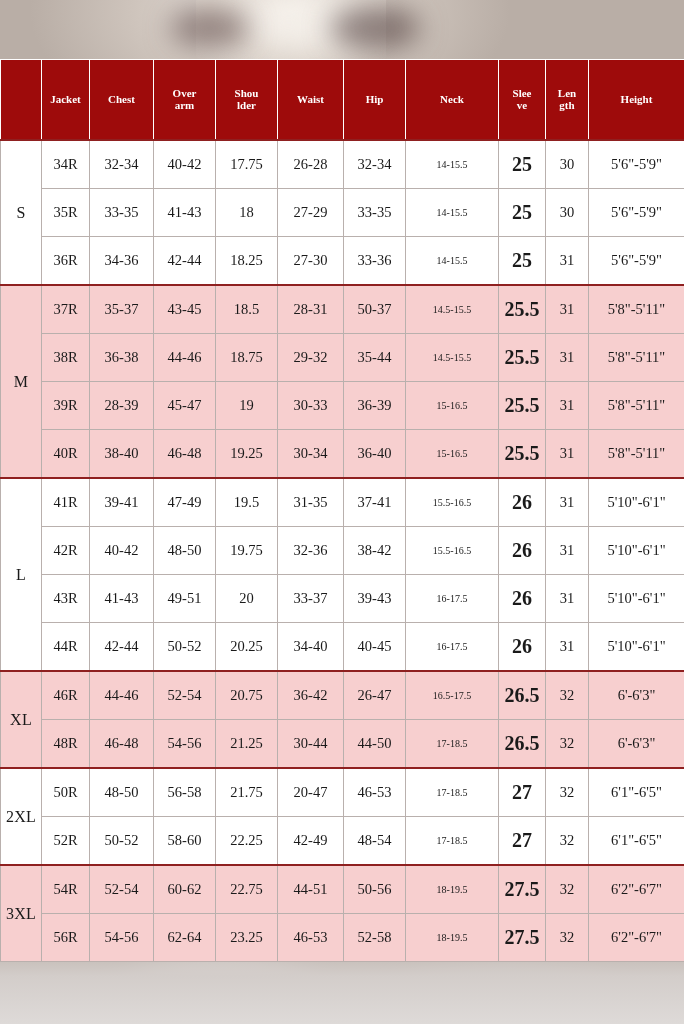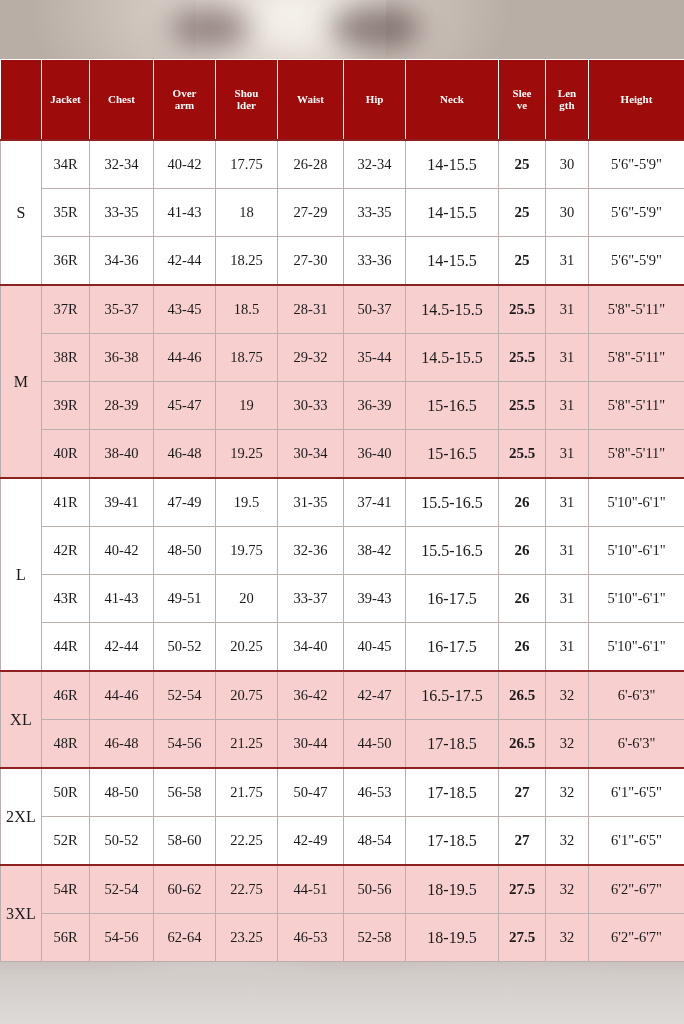--- a/index.html
+++ b/index.html
@@ -107,23 +107,23 @@
   tbody td.size-cell {
     font-size: 16px;
     font-weight: normal;
     letter-spacing: .3px;
   }
   tbody tr.pink td {
     background: #f7cfcf;
   }
   tbody td.bold {
     font-weight: bold;
-    font-size: 15px;
-  }
-  tbody td.neck-cell { font-size: 16px; }
+    font-size: 20px;
+  }
+  tbody td.neck-cell { font-size: 10px; }
   tbody td.height-cell { font-size: 14.5px; }
 
   
   tbody tr.group-start td {
     border-top: 2px solid #8f2020;
   }
   tbody td.size-cell {
     border-left: 1px solid #b9b0ad;
   }
 </style>
@@ -304,21 +304,21 @@
           <td>31</td>
           <td class="height-cell">5'10"-6'1"</td>
         </tr>
         <tr class="pink group-start">
           <td class="size-cell" rowspan="2">XL</td>
           <td>46R</td>
           <td>44-46</td>
           <td>52-54</td>
           <td>20.75</td>
           <td>36-42</td>
-          <td>42-47</td>
+          <td>26-47</td>
           <td class="neck-cell">16.5-17.5</td>
           <td class="bold">26.5</td>
           <td>32</td>
           <td class="height-cell">6'-6'3"</td>
         </tr>
         <tr class="pink">
           <td>48R</td>
           <td>46-48</td>
           <td>54-56</td>
           <td>21.25</td>
@@ -328,21 +328,21 @@
           <td class="bold">26.5</td>
           <td>32</td>
           <td class="height-cell">6'-6'3"</td>
         </tr>
         <tr class="group-start">
           <td class="size-cell" rowspan="2">2XL</td>
           <td>50R</td>
           <td>48-50</td>
           <td>56-58</td>
           <td>21.75</td>
-          <td>50-47</td>
+          <td>20-47</td>
           <td>46-53</td>
           <td class="neck-cell">17-18.5</td>
           <td class="bold">27</td>
           <td>32</td>
           <td class="height-cell">6'1"-6'5"</td>
         </tr>
         <tr>
           <td>52R</td>
           <td>50-52</td>
           <td>58-60</td>

